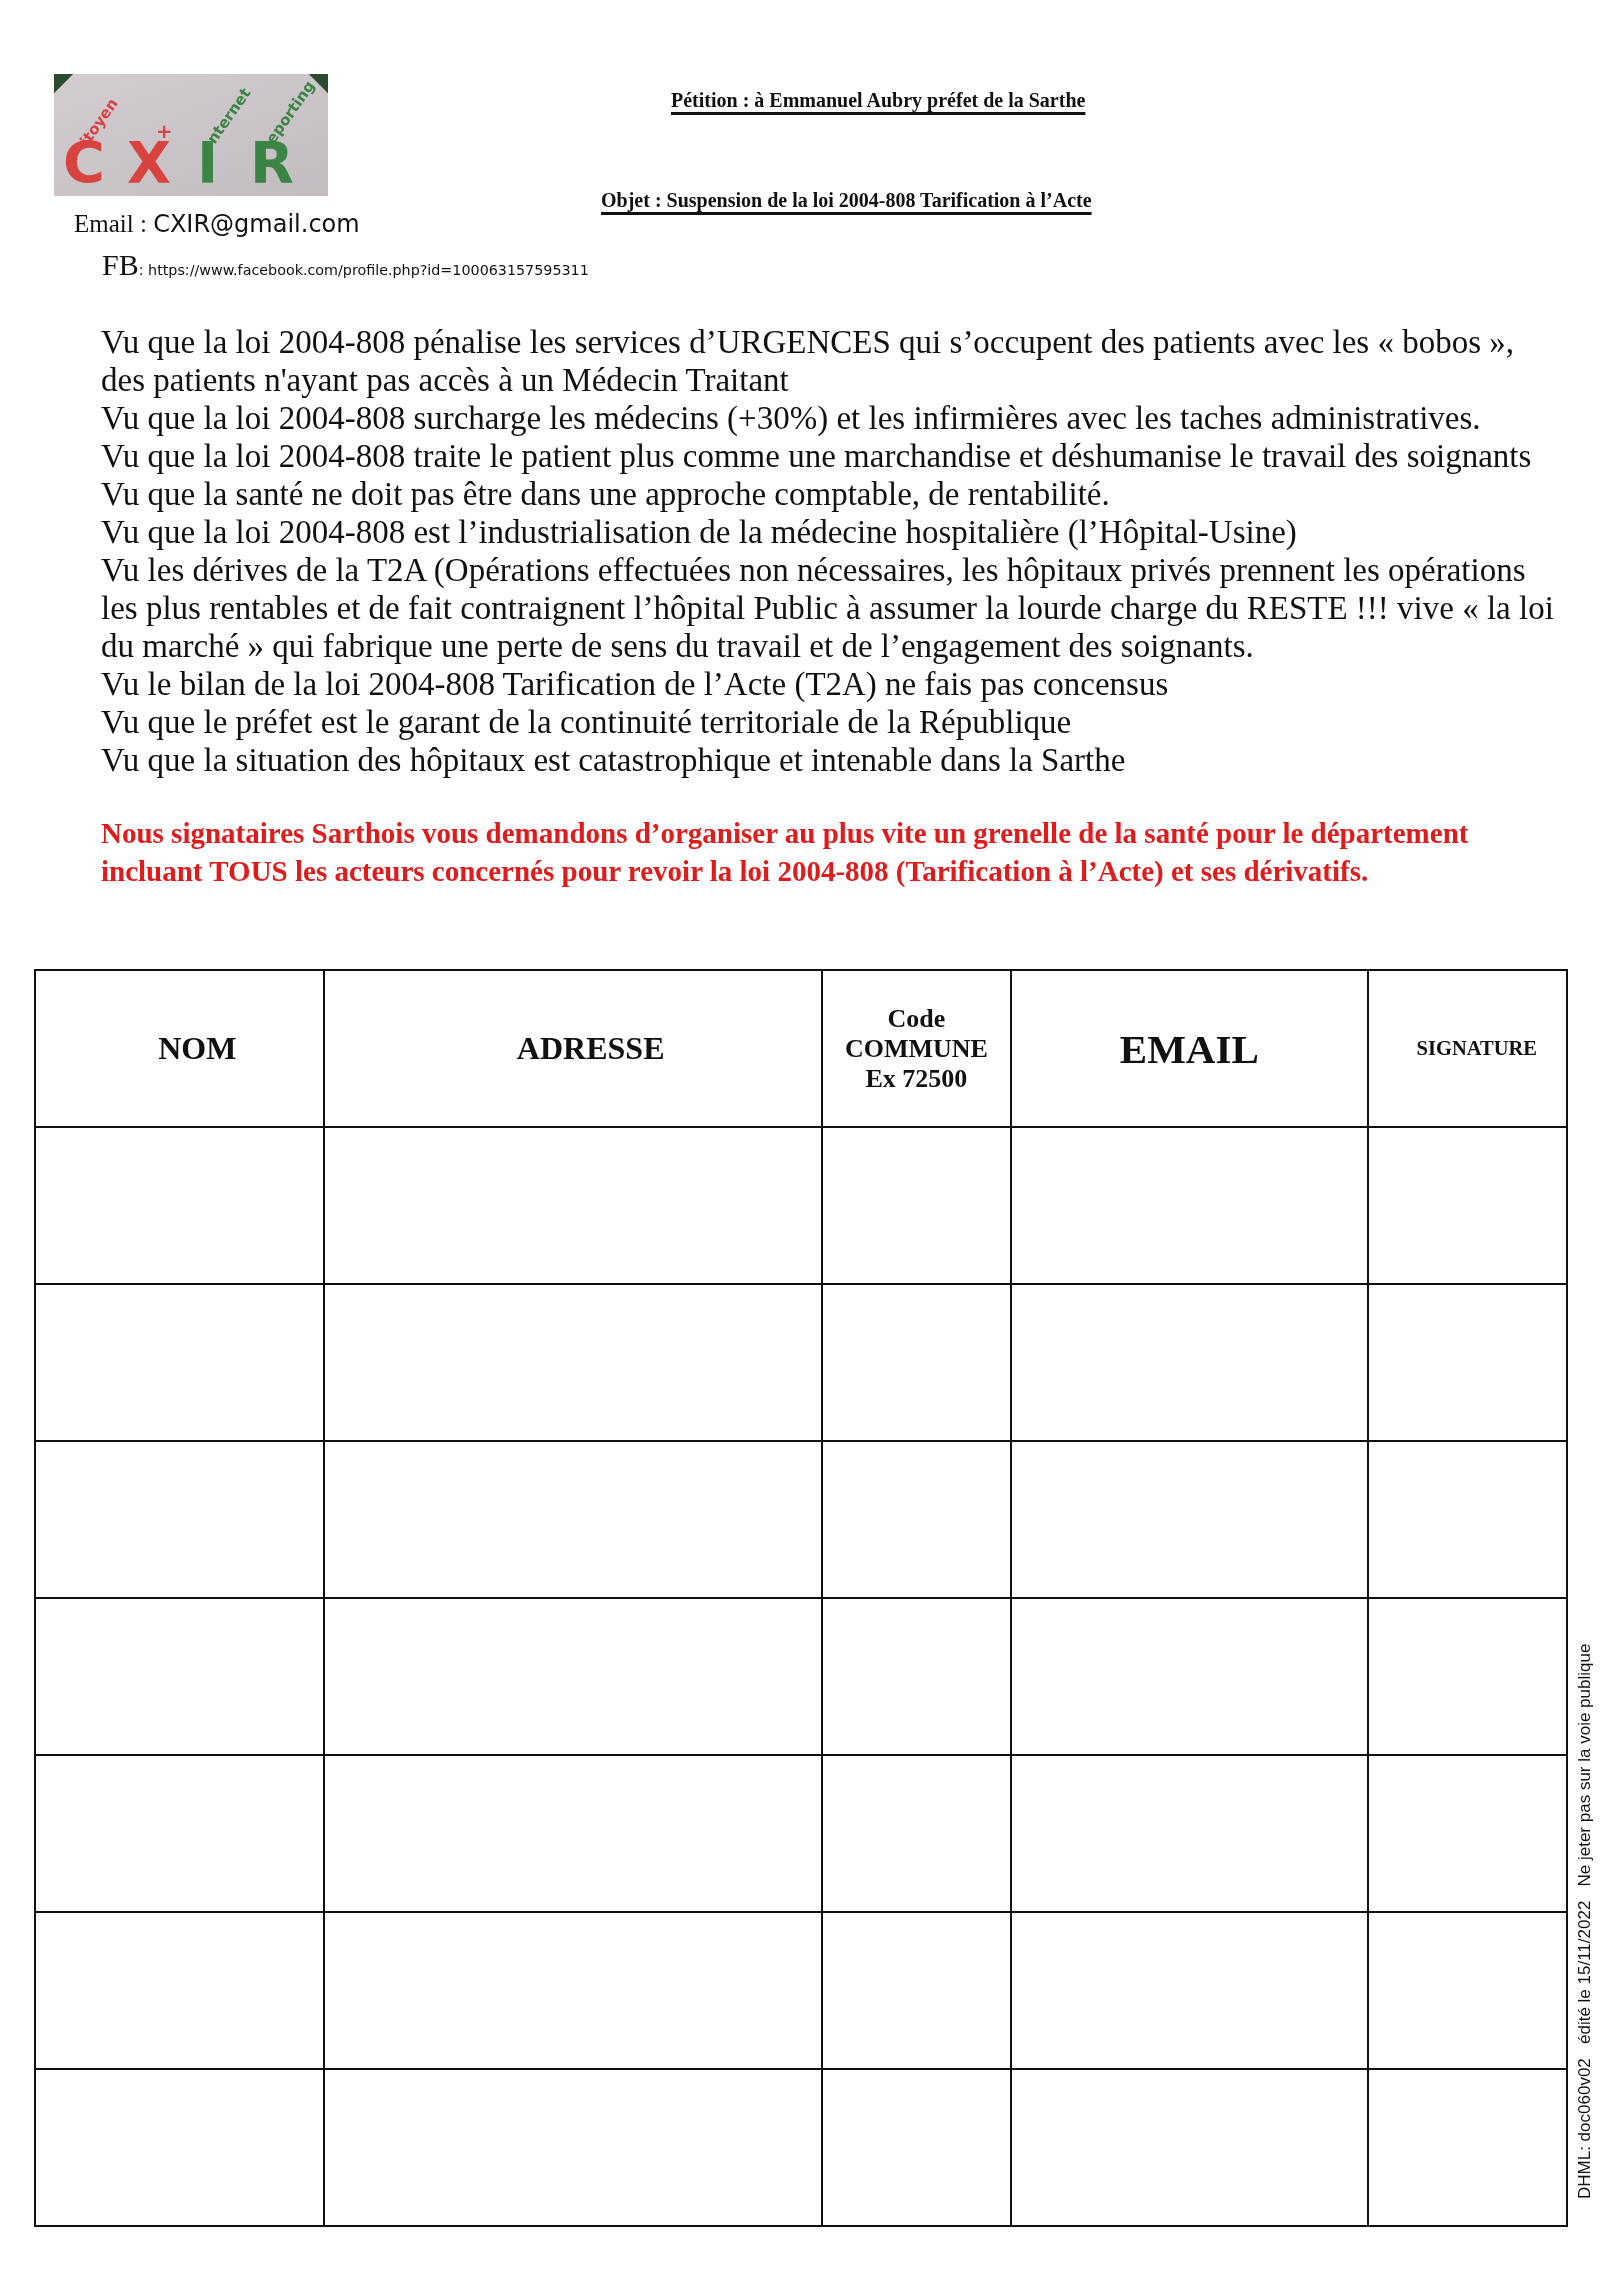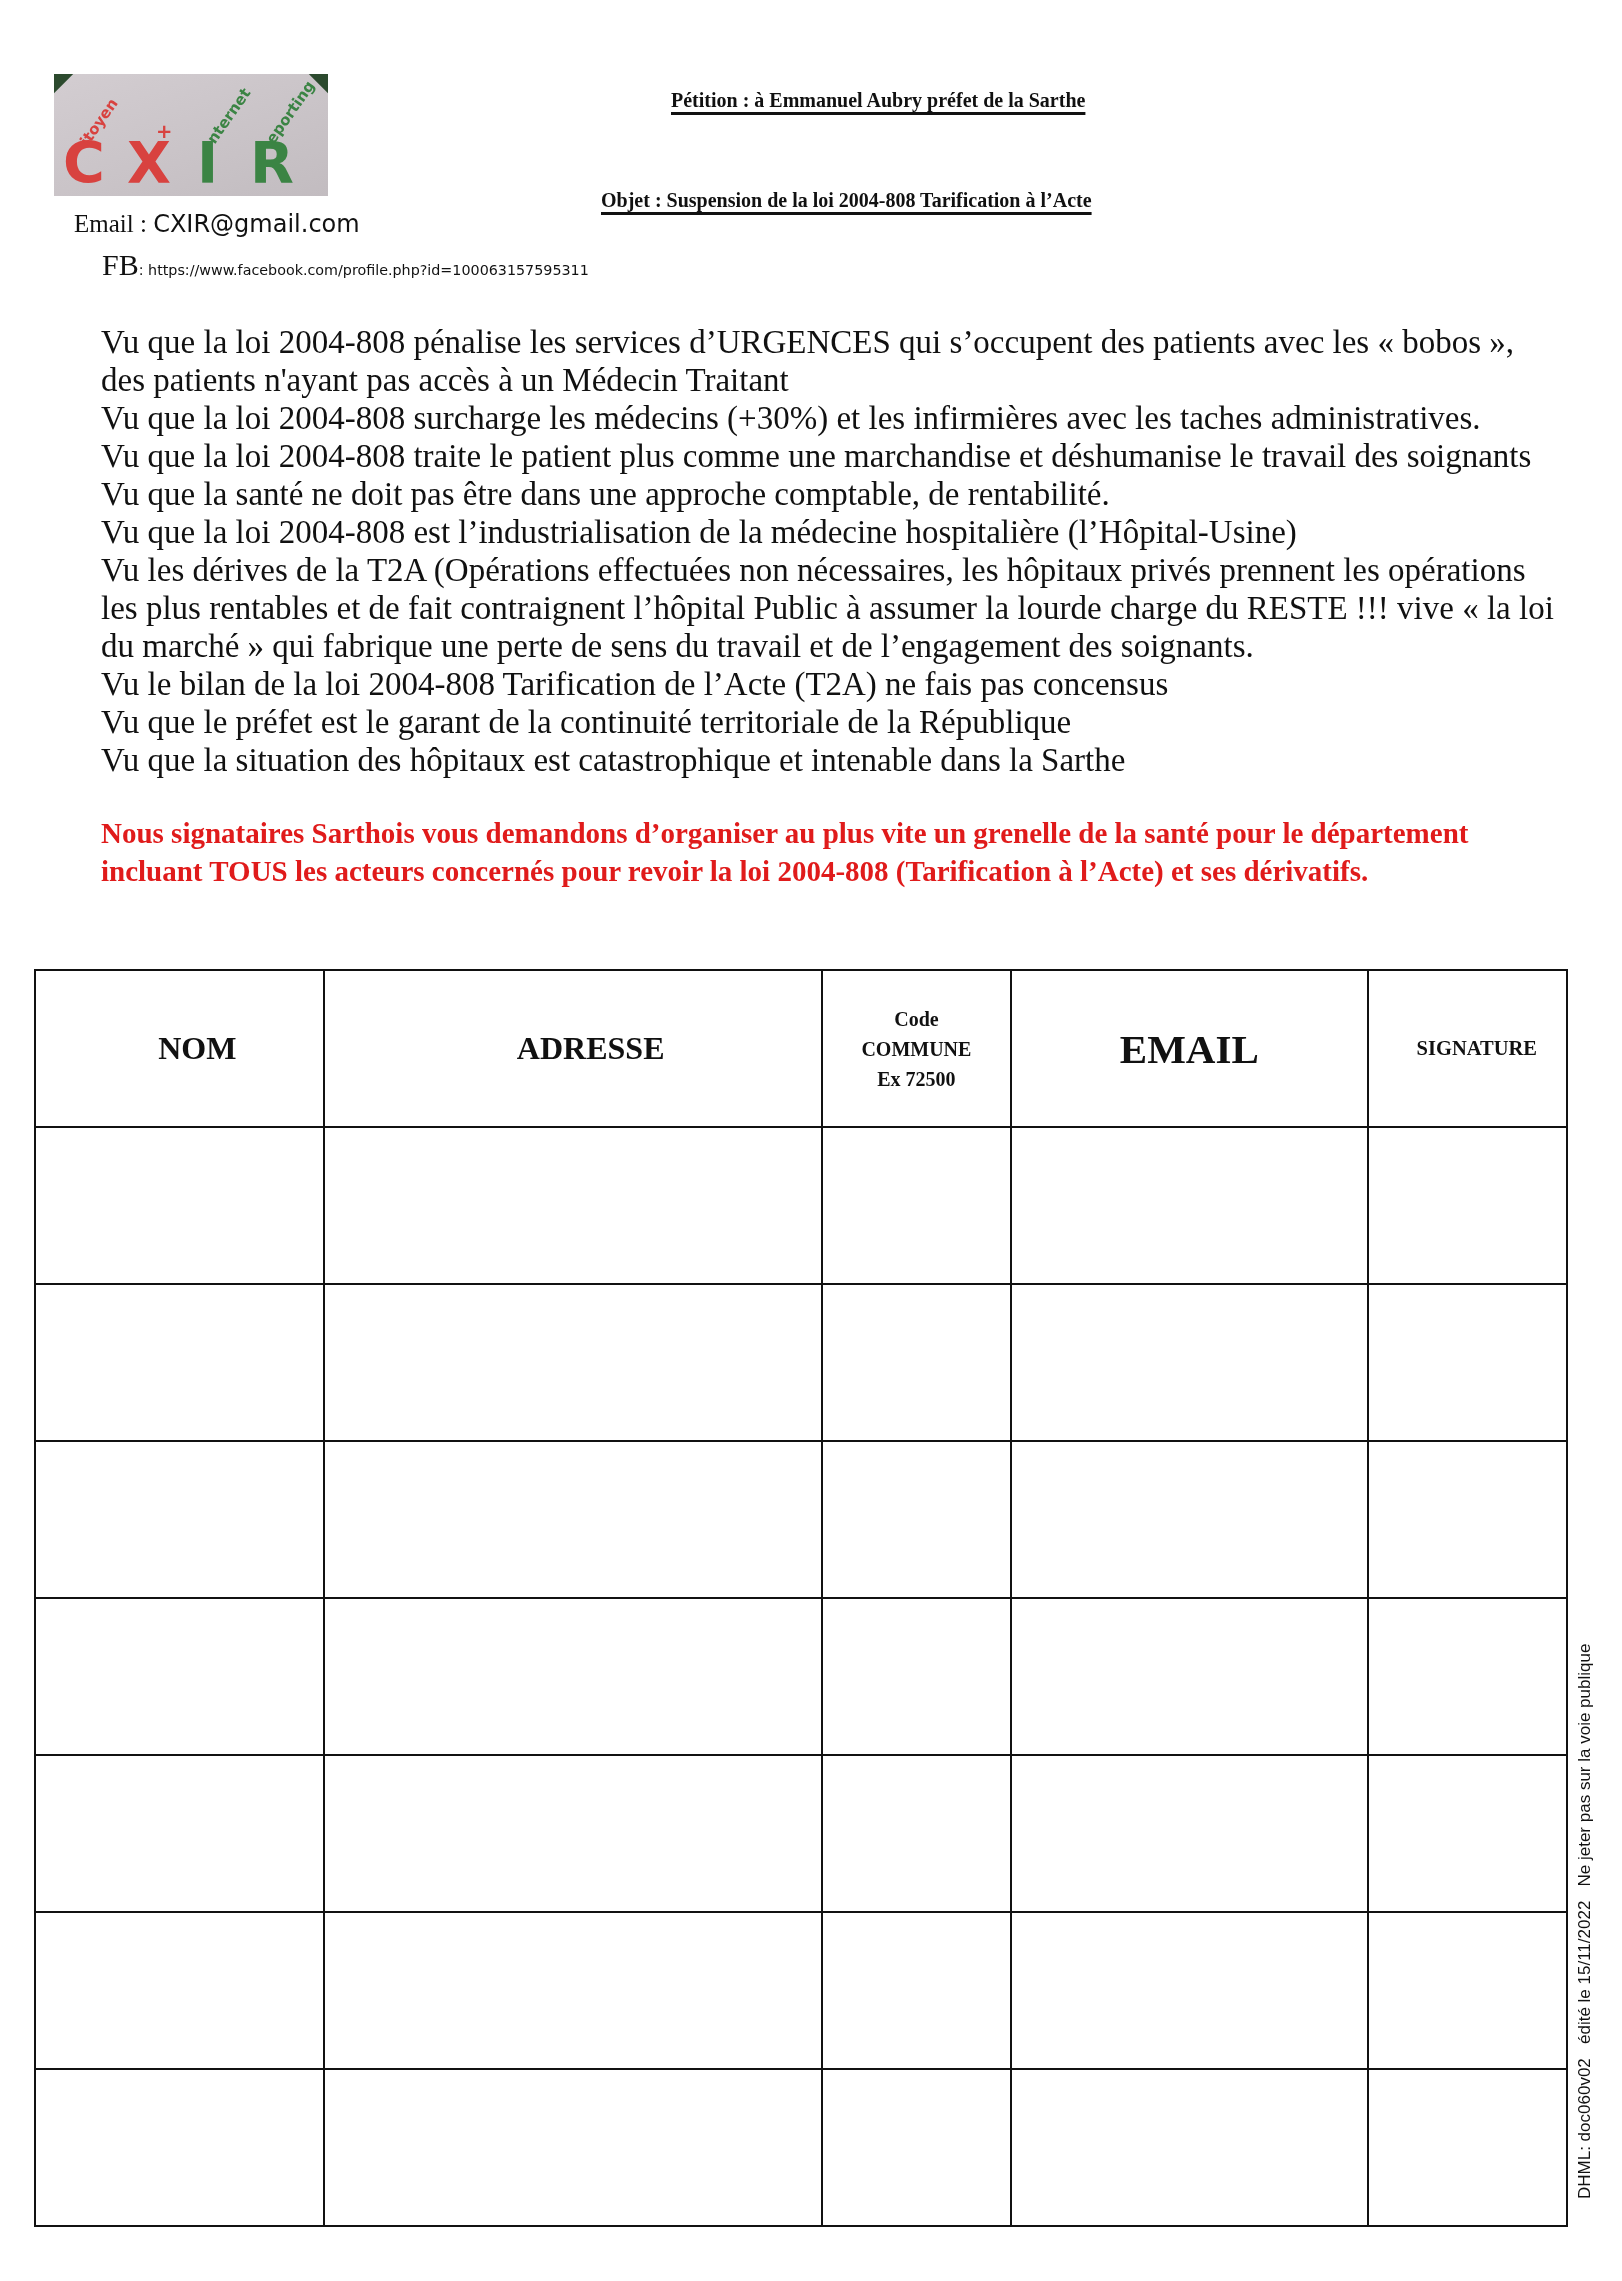--- a/index.html
+++ b/index.html
@@ -51,21 +51,21 @@
   
   .sign-table {
     position: absolute; left: 34px; top: 969px; width: 1534px;
     border-collapse: collapse; table-layout: fixed;
   }
   .sign-table th, .sign-table td { border: 2.2px solid #111; }
   .sign-table th { height: 157px; font-weight: bold; text-align: center; vertical-align: middle; }
   .sign-table td { height: 157px; }
   .th-nom, .th-adresse { font-size: 32px; padding-left: 36px; }
   .th-email { font-size: 41px; }
-  .th-code { font-size: 20px; line-height: 30px; }
+  .th-code { font-size: 26px; line-height: 30px; }
   .th-sig { font-size: 20.5px; text-align: right; padding-left: 19px; }
 
   
   .vertical-note {
     position: absolute; left: 1575px; top: 2199px; transform-origin: left top; transform: rotate(-90deg);
     font-family: "Liberation Sans", sans-serif; font-size: 17px; white-space: pre; color: #111;
   }
 </style>
 </head>
 <body>

